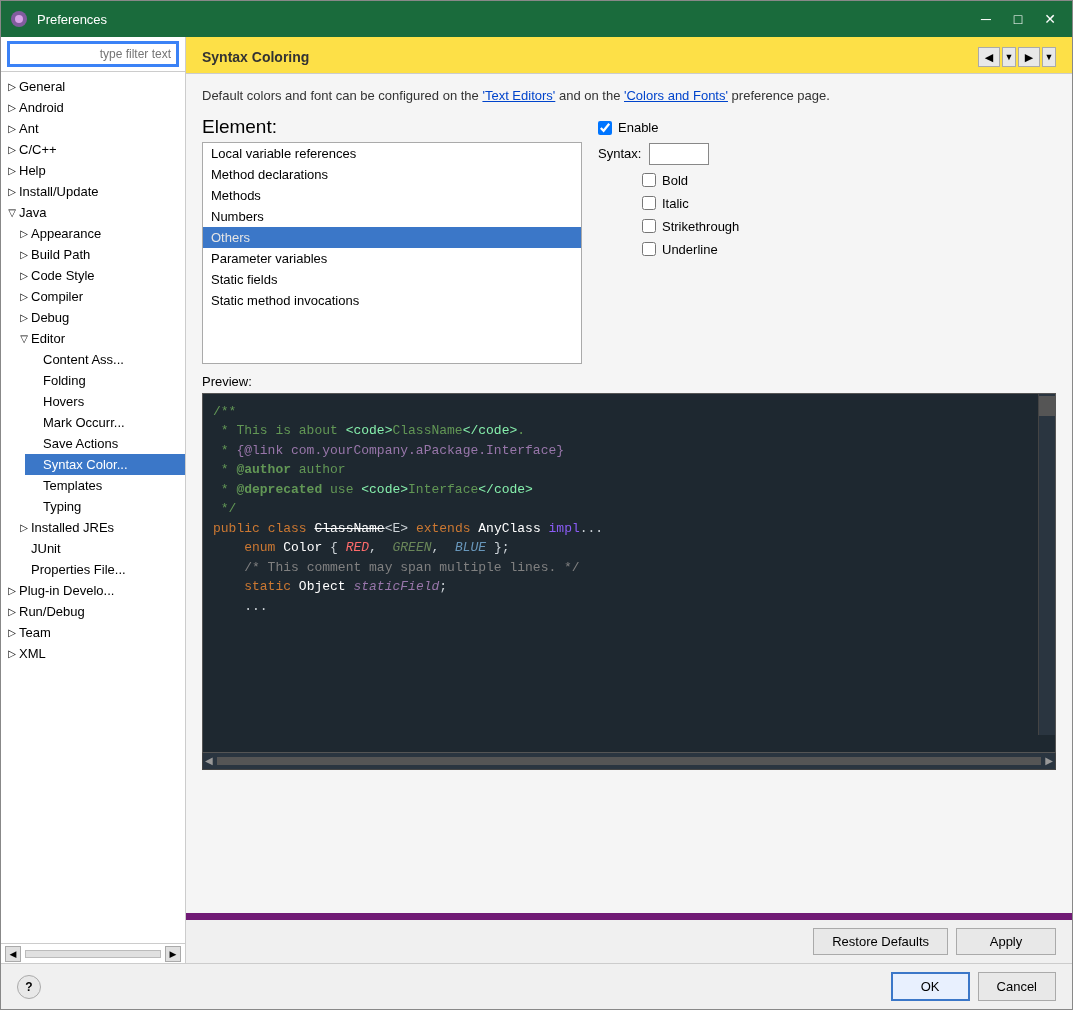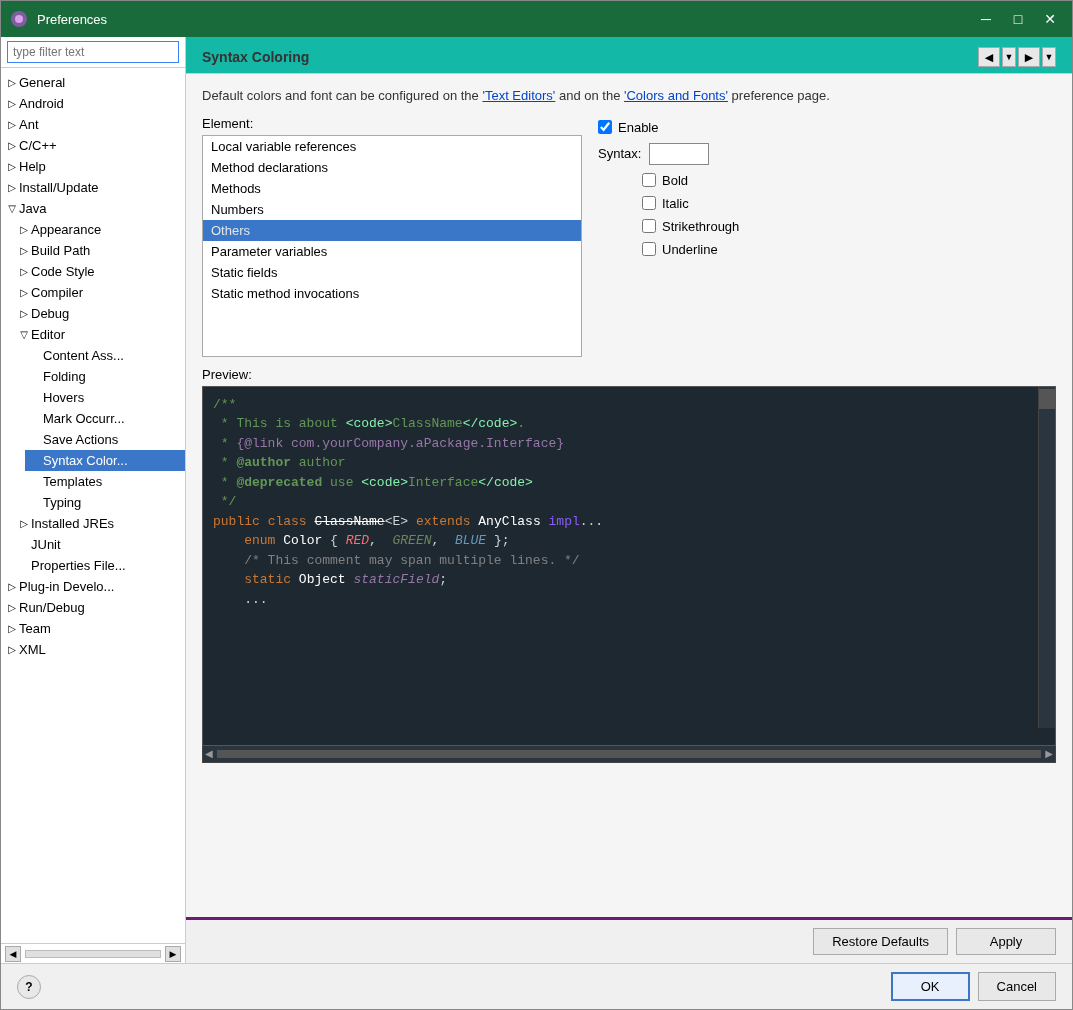--- a/index.html
+++ b/index.html
@@ -13,53 +13,53 @@
     .titlebar-title { flex: 1; font-size: 13px; font-weight: 500; }
     .titlebar-controls { display: flex; gap: 4px; }
     .titlebar-btn { width: 28px; height: 24px; background: transparent; border: none; color: white; cursor: pointer; display: flex; align-items: center; justify-content: center; font-size: 14px; }
 
     
     .main-area { display: flex; flex: 1; overflow: hidden; }
 
     
     .sidebar { width: 185px; background: white; border-right: 1px solid #ccc; display: flex; flex-direction: column; overflow: hidden; }
     .sidebar-filter { padding: 4px 6px; border-bottom: 1px solid #ccc; }
-    .sidebar-filter input { width: 100%; padding: 3px 5px; border: 1px solid #3b82f6; font-size: 12px; color: #888; background: white; }
+    .sidebar-filter input { width: 100%; padding: 3px 5px; border: 3px solid #3b82f6; font-size: 12px; color: #888; background: white; text-align: right; }
     .sidebar-tree { flex: 1; overflow-y: auto; overflow-x: hidden; padding: 4px 0; }
     .tree-item { padding: 2px 0; cursor: pointer; white-space: nowrap; overflow: hidden; text-overflow: ellipsis; }
     .tree-item.selected { background: #3b77c8; color: white; }
     .tree-item .label { display: flex; align-items: center; padding: 1px 4px; }
     .tree-item .arrow { width: 14px; display: inline-block; text-align: center; font-size: 10px; }
     .tree-item .text { font-size: 13px; }
     .tree-children { padding-left: 12px; }
     .sidebar-scrollbar-area { height: 20px; border-top: 1px solid #ccc; display: flex; align-items: center; padding: 0 4px; gap: 4px; }
     .sidebar-scrollbar-area button { border: 1px solid #aaa; background: #e0e0e0; width: 16px; height: 16px; font-size: 9px; cursor: pointer; display: flex; align-items: center; justify-content: center; }
 
     
     .content { flex: 1; display: flex; flex-direction: column; background: #f5f5f5; overflow: hidden; }
-    .content-header { padding: 10px 16px 6px; background: #14b8a6; display: flex; align-items: center; justify-content: space-between; border-bottom: 1px solid #ccc; }
+    .content-header { padding: 10px 16px 6px; background: #fde047; display: flex; align-items: center; justify-content: space-between; border-bottom: 1px solid #ccc; }
     .content-title { font-size: 14px; font-weight: bold; color: #333; }
     .nav-arrows { display: flex; gap: 2px; }
     .nav-btn { border: 1px solid #aaa; background: #e8e8e8; width: 22px; height: 20px; cursor: pointer; display: flex; align-items: center; justify-content: center; font-size: 11px; }
     .nav-dd { border: 1px solid #aaa; background: #e8e8e8; width: 14px; height: 20px; cursor: pointer; display: flex; align-items: center; justify-content: center; font-size: 9px; }
 
     .content-body { flex: 1; padding: 12px 16px; overflow-y: auto; display: flex; flex-direction: column; gap: 10px; }
 
     .info-text { font-size: 13px; color: #333; line-height: 1.5; }
     .info-text a { color: #0044cc; text-decoration: underline; cursor: pointer; }
 
     .element-section { display: flex; gap: 16px; }
-    .element-label { font-size: 13px; margin-bottom: 4px; }
+    .element-label { font-size: 19px; margin-bottom: 4px; }
     .element-list-container { position: relative; border: 1px solid #aaa; background: white; width: 380px; }
     .element-list { width: 100%; height: 220px; overflow-y: scroll; overflow-x: hidden; }
     .element-list-item { padding: 3px 8px; font-size: 13px; cursor: pointer; white-space: nowrap; }
     .element-list-item.selected { background: #3b77c8; color: white; }
 
     .options-panel { display: flex; flex-direction: column; gap: 8px; padding: 4px 0; }
-    .enable-row { display: flex; align-items: flex-start; gap: 6px; font-size: 13px; }
+    .enable-row { display: flex; align-items: flex-end; gap: 6px; font-size: 13px; }
     .enable-row input[type=checkbox] { width: 14px; height: 14px; }
     .color-row { display: flex; align-items: center; gap: 8px; font-size: 13px; }
     .color-swatch { width: 60px; height: 22px; border: 1px solid #888; background: white; cursor: pointer; }
     .option-row { display: flex; align-items: center; gap: 6px; font-size: 13px; padding-left: 44px; }
     .option-row input[type=checkbox] { width: 14px; height: 14px; }
 
     .preview-section { display: flex; flex-direction: column; }
     .preview-label { font-size: 13px; margin-bottom: 4px; }
     .preview-area { background: #1e2830; color: #cdd3d8; font-family: 'Courier New', monospace; font-size: 13px; height: 360px; overflow: hidden; position: relative; border: 1px solid #555; line-height: 1.5; padding: 8px 10px; }
 
@@ -79,21 +79,21 @@
     .c-enum-red { color: #ff6b6b; font-style: italic; }
     .c-enum-green { color: #6a8759; font-style: italic; }
     .c-enum-blue { color: #6897bb; font-style: italic; }
     .c-block-comment { color: #808080; }
     .c-static { color: #cc7832; }
     .c-object { color: white; }
     .c-static-field { color: #9876aa; font-style: italic; }
     .c-public { color: #cc7832; }
 
     
-    .bottom-actions { padding: 8px 16px; background: #f0f0f0; border-top: 3px solid #701a75; display: flex; justify-content: flex-end; gap: 8px; }
+    .bottom-actions { padding: 8px 16px; background: #f0f0f0; border-top: 7px solid #701a75; display: flex; justify-content: flex-end; gap: 8px; }
     .action-btn { padding: 5px 18px; border: 1px solid #aaa; background: #e8e8e8; font-size: 13px; cursor: pointer; min-width: 100px; }
 
     
     .dialog-footer { padding: 8px 16px; background: #f0f0f0; border-top: 1px solid #ccc; display: flex; align-items: center; justify-content: space-between; }
     .footer-left { display: flex; align-items: center; }
     .help-btn { width: 24px; height: 24px; border-radius: 50%; border: 1px solid #aaa; background: #e8e8e8; cursor: pointer; display: flex; align-items: center; justify-content: center; font-size: 12px; font-weight: bold; }
     .footer-right { display: flex; gap: 8px; }
     .ok-btn { padding: 5px 28px; border: 2px solid #3b77c8; background: #e8f0fe; font-size: 13px; cursor: pointer; }
     .cancel-btn { padding: 5px 18px; border: 1px solid #aaa; background: #e8e8e8; font-size: 13px; cursor: pointer; }
 

